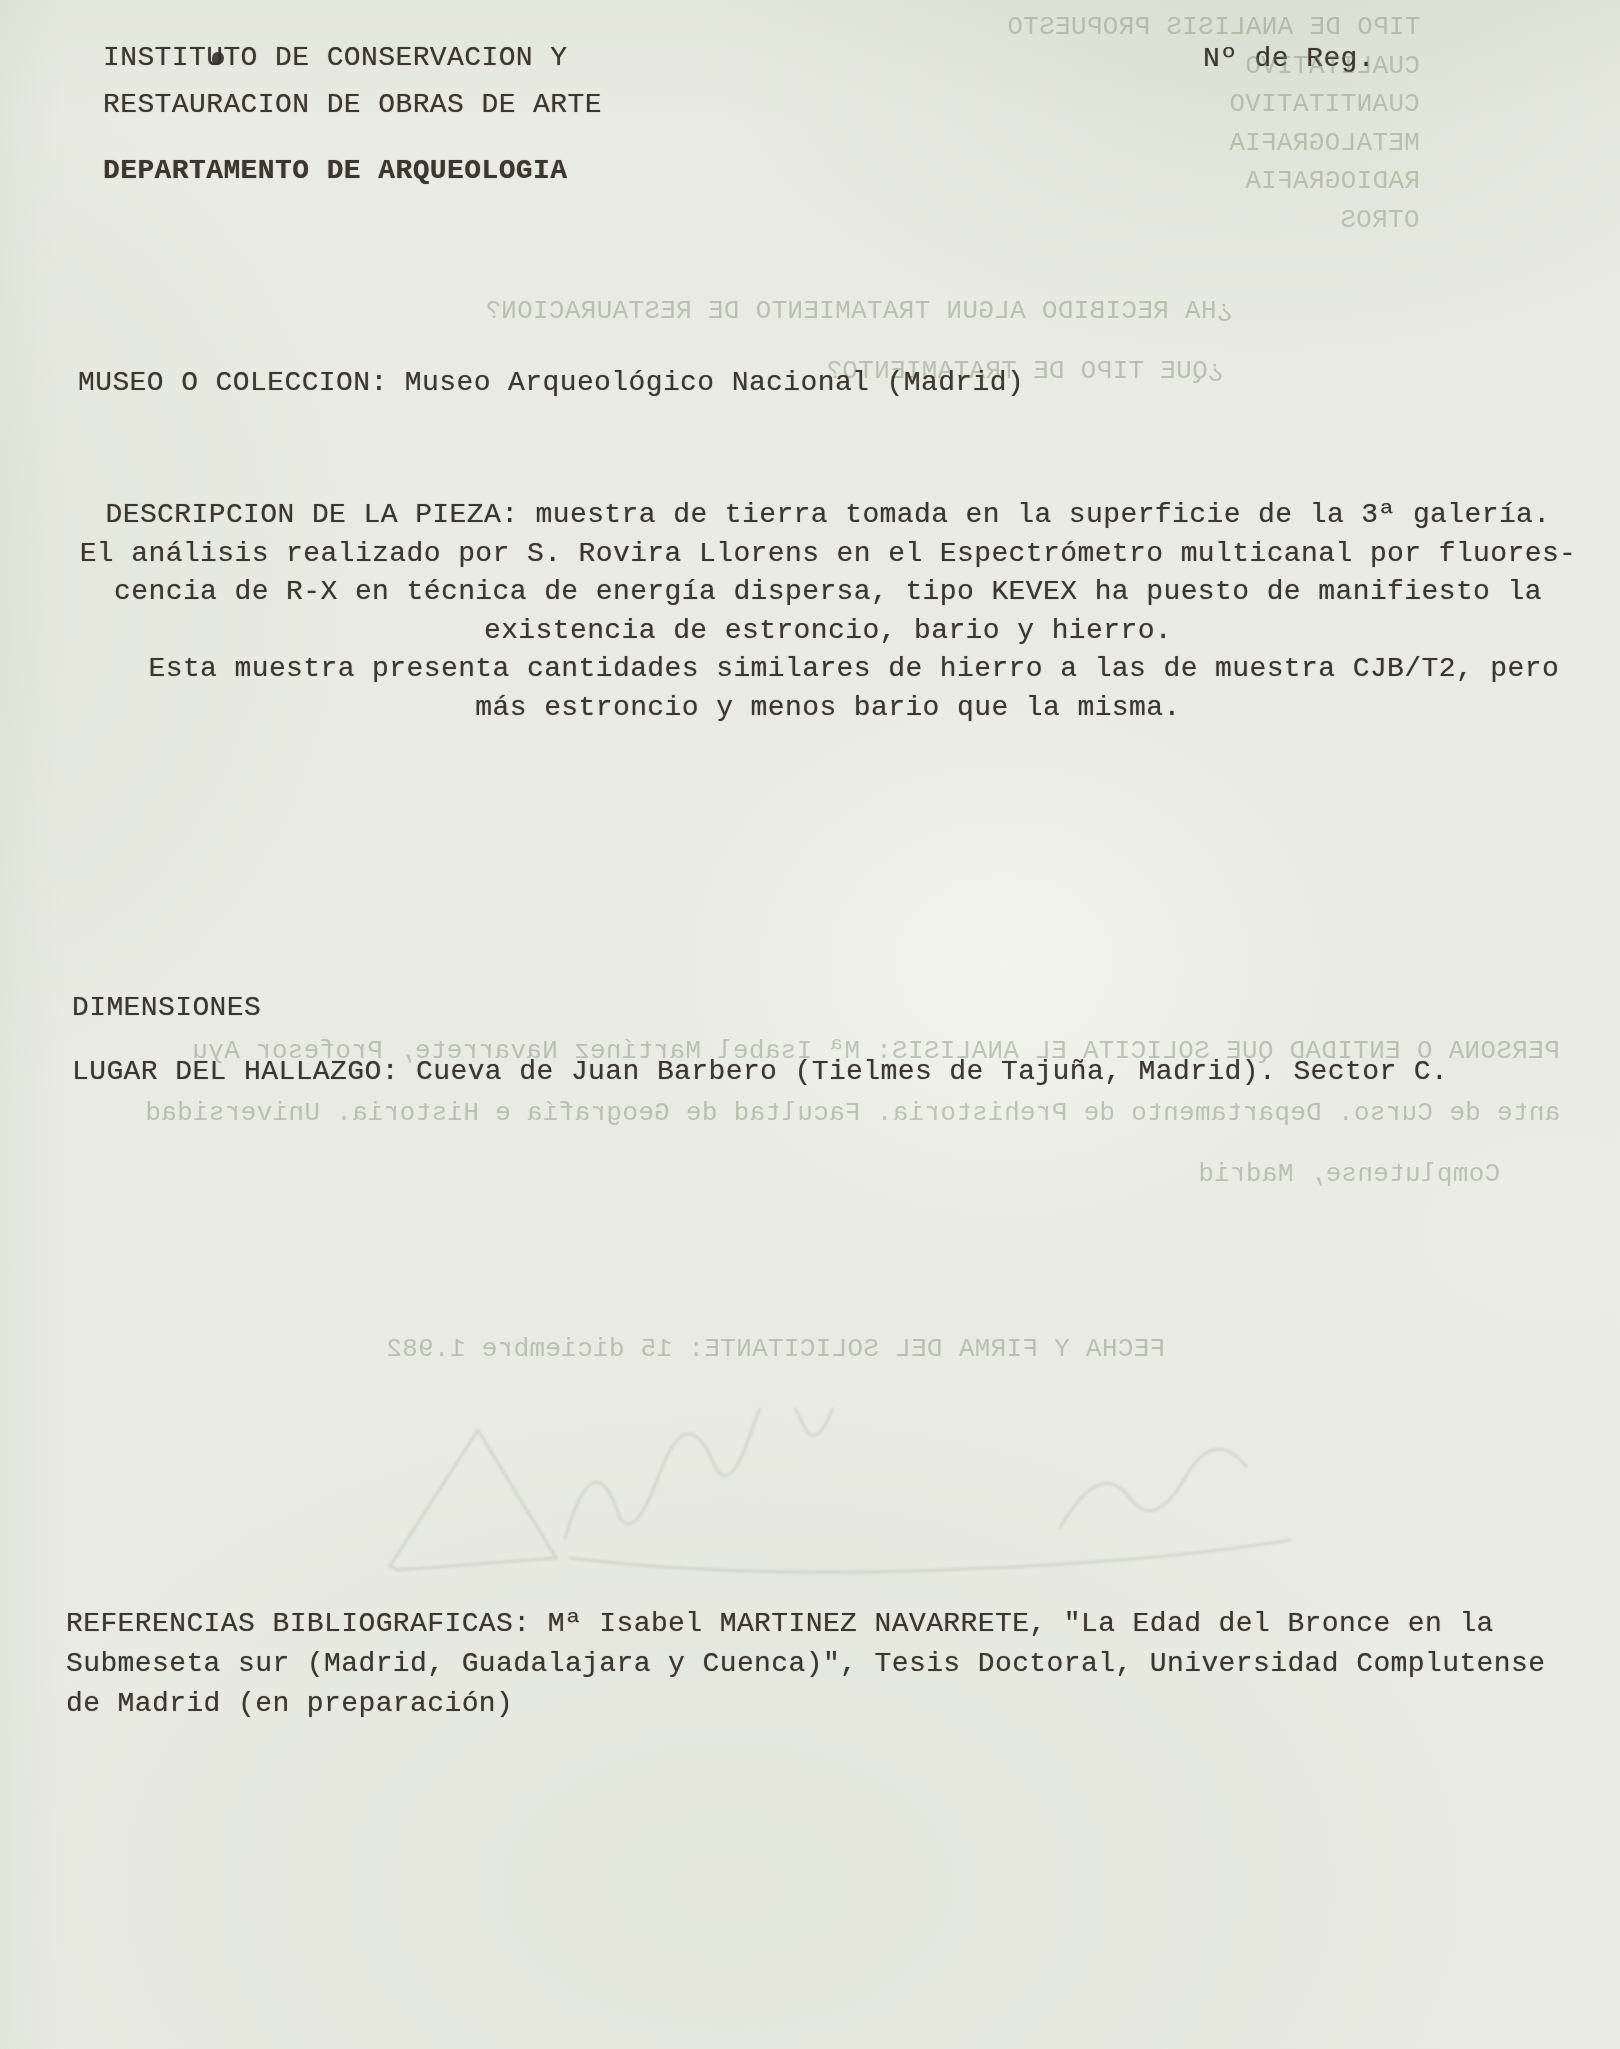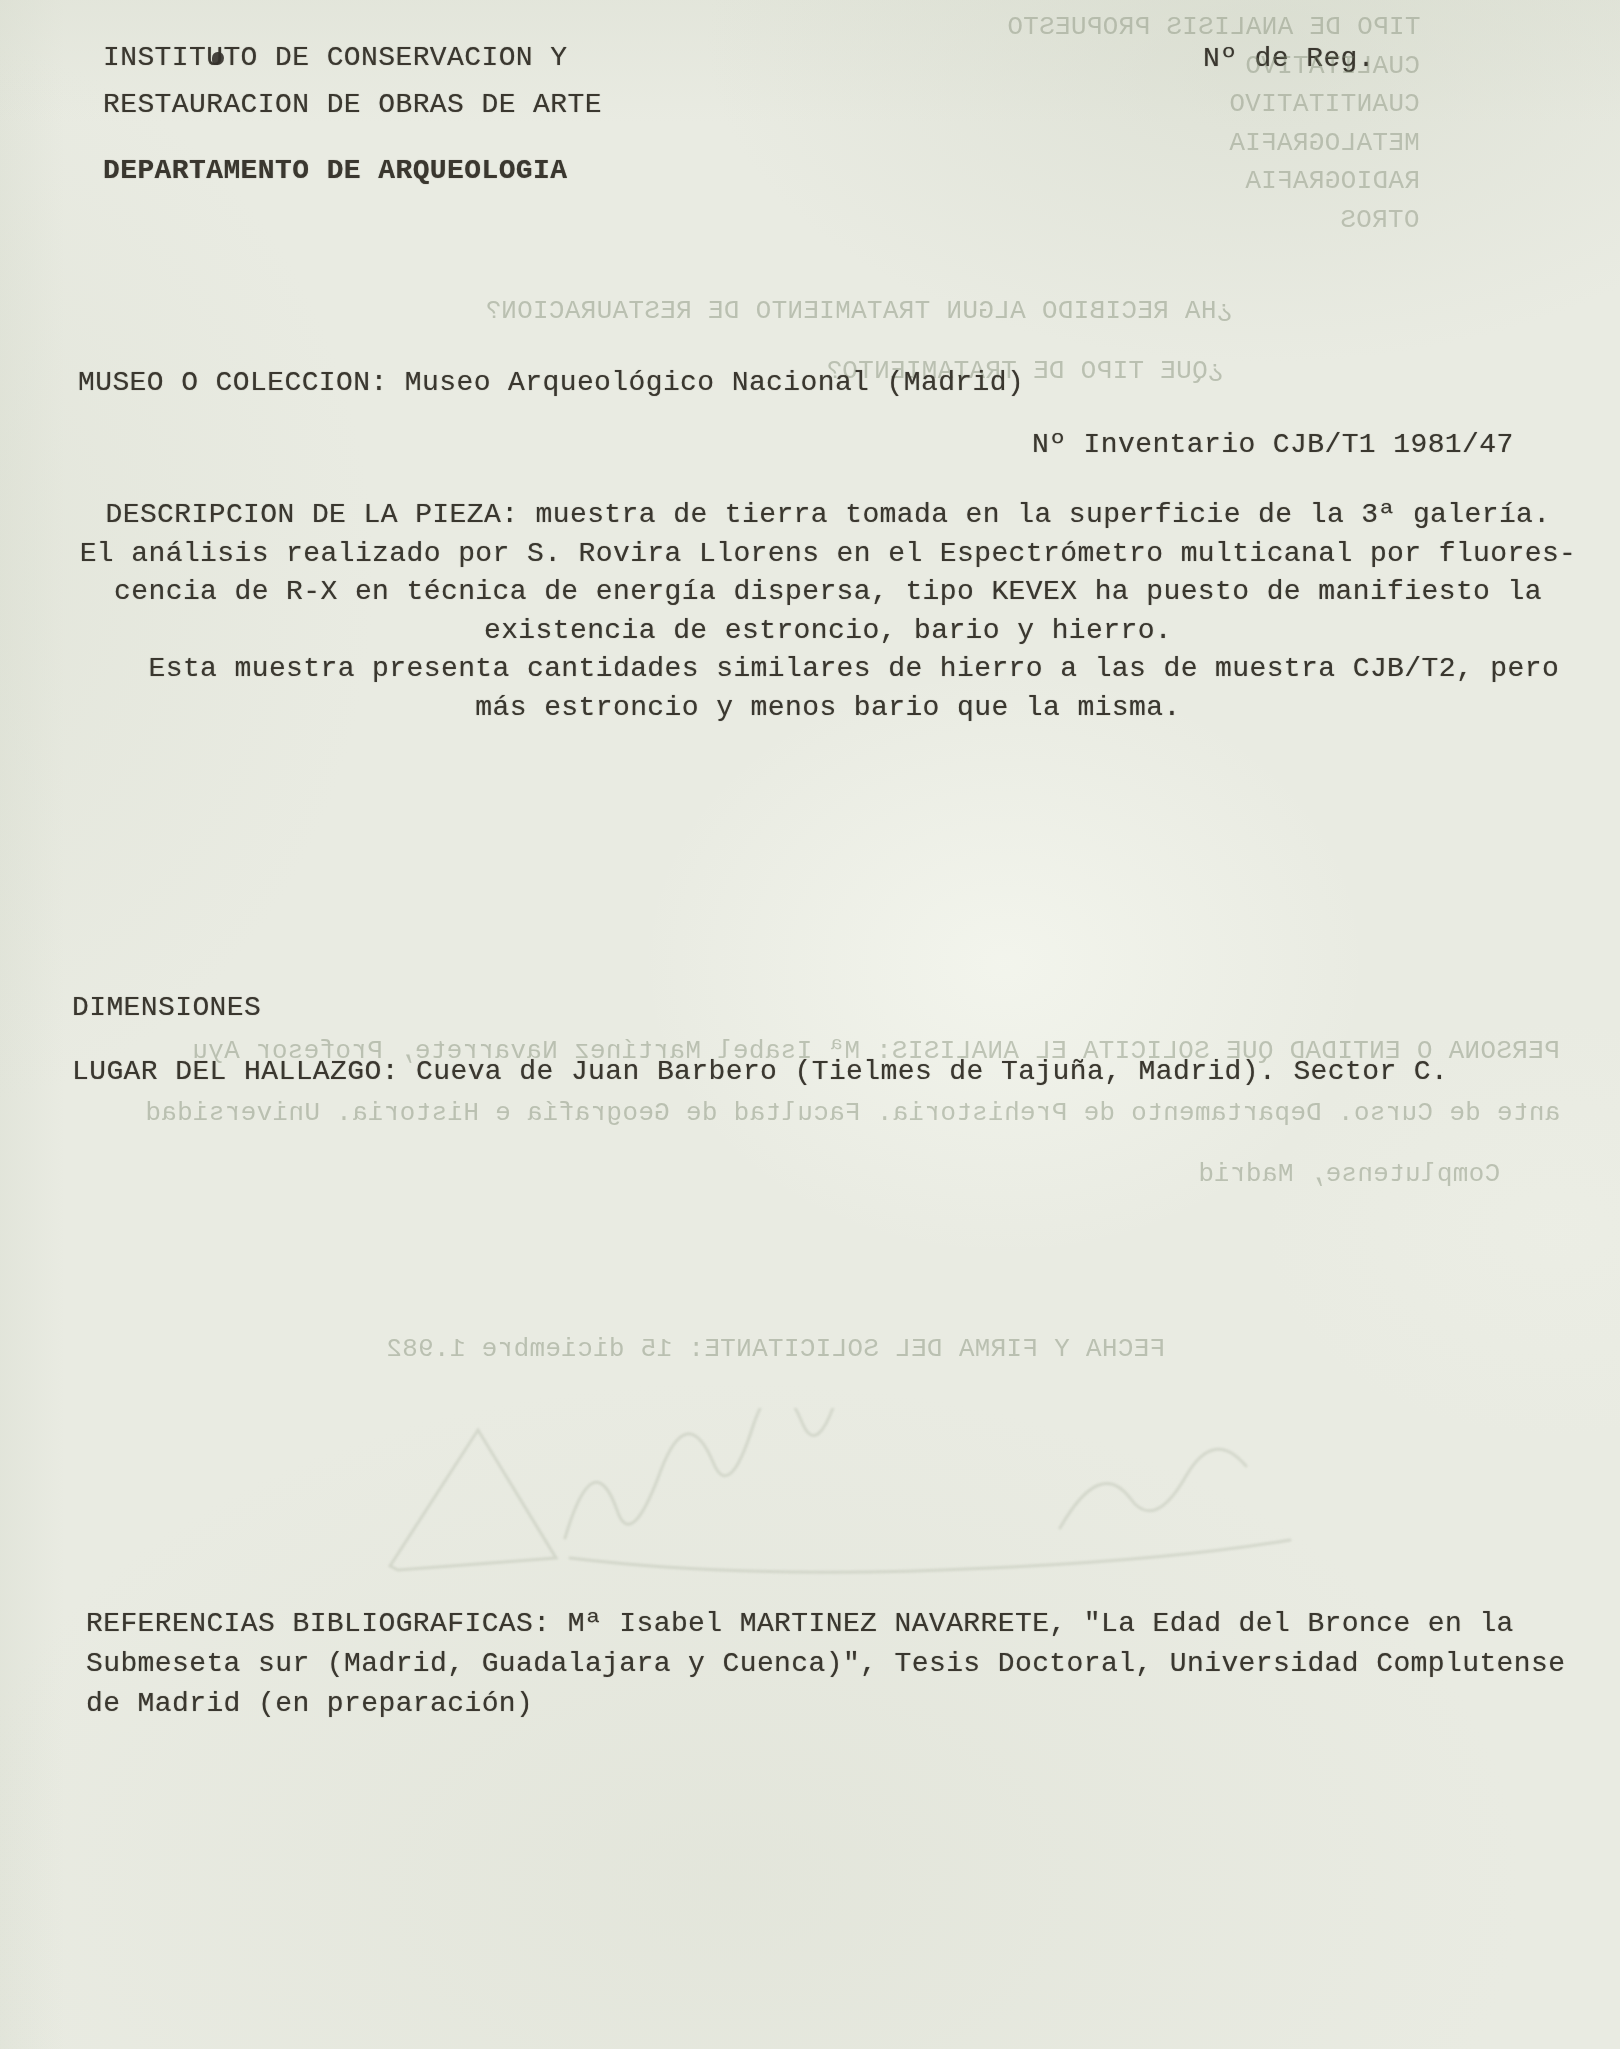--- a/index.html
+++ b/index.html
@@ -17,21 +17,21 @@
     font-family:"Liberation Mono","DejaVu Sans Mono",monospace;
   }
   .sheet{position:absolute;inset:0;}
   .tw{
     position:absolute;
     font-size:28px;line-height:38.5px;letter-spacing:0.4px;
     color:#3a372f;white-space:pre-wrap;
     text-shadow:0 0 1px rgba(55,52,44,0.55);
   }
   .hdr{line-height:47px;}
-  .refs{line-height:40px;margin-left:20px;}
+  .refs{line-height:40px;}
   .ghost{
     position:absolute;
     font-size:26px;line-height:38.5px;letter-spacing:0.3px;
     color:rgba(122,133,110,0.42);
     transform:scaleX(-1);
     white-space:nowrap;
     filter:blur(0.6px);
   }
   .ghost-col{
     position:absolute;right:200px;top:8px;
@@ -66,21 +66,20 @@
     <span>CUANTITATIVO</span>
     <span>METALOGRAFIA</span>
     <span>RADIOGRAFIA</span>
     <span>OTROS</span>
   </div>
 
   <div class="ghost" style="right:388px;top:292px;">¿HA RECIBIDO ALGUN TRATAMIENTO DE RESTAURACION?</div>
   <div class="ghost" style="right:396px;top:352px;">¿QUE TIPO DE TRATAMIENTO?</div>
 
   <div class="tw" style="left:78px;top:364px;">MUSEO O COLECCION: Museo Arqueológico Nacional (Madrid)</div>
-  <div class="tw" style="left:1032px;top:426px;">Nº Inventario CJB/T1 1981/47</div>
 
   <div class="tw" style="left:78px;top:496px;width:1500px;text-align:center;">DESCRIPCION DE LA PIEZA: muestra de tierra tomada en la superficie de la 3ª galería.
 El análisis realizado por S. Rovira Llorens en el Espectrómetro multicanal por fluores-
 cencia de R-X en técnica de energía dispersa, tipo KEVEX ha puesto de manifiesto la
 existencia de estroncio, bario y hierro.
    Esta muestra presenta cantidades similares de hierro a las de muestra CJB/T2, pero
 más estroncio y menos bario que la misma.</div>
 
   <div class="tw" style="left:72px;top:989px;">DIMENSIONES</div>
   <div class="tw" style="left:72px;top:1053px;">LUGAR DEL HALLAZGO: Cueva de Juan Barbero (Tielmes de Tajuña, Madrid). Sector C.</div>

